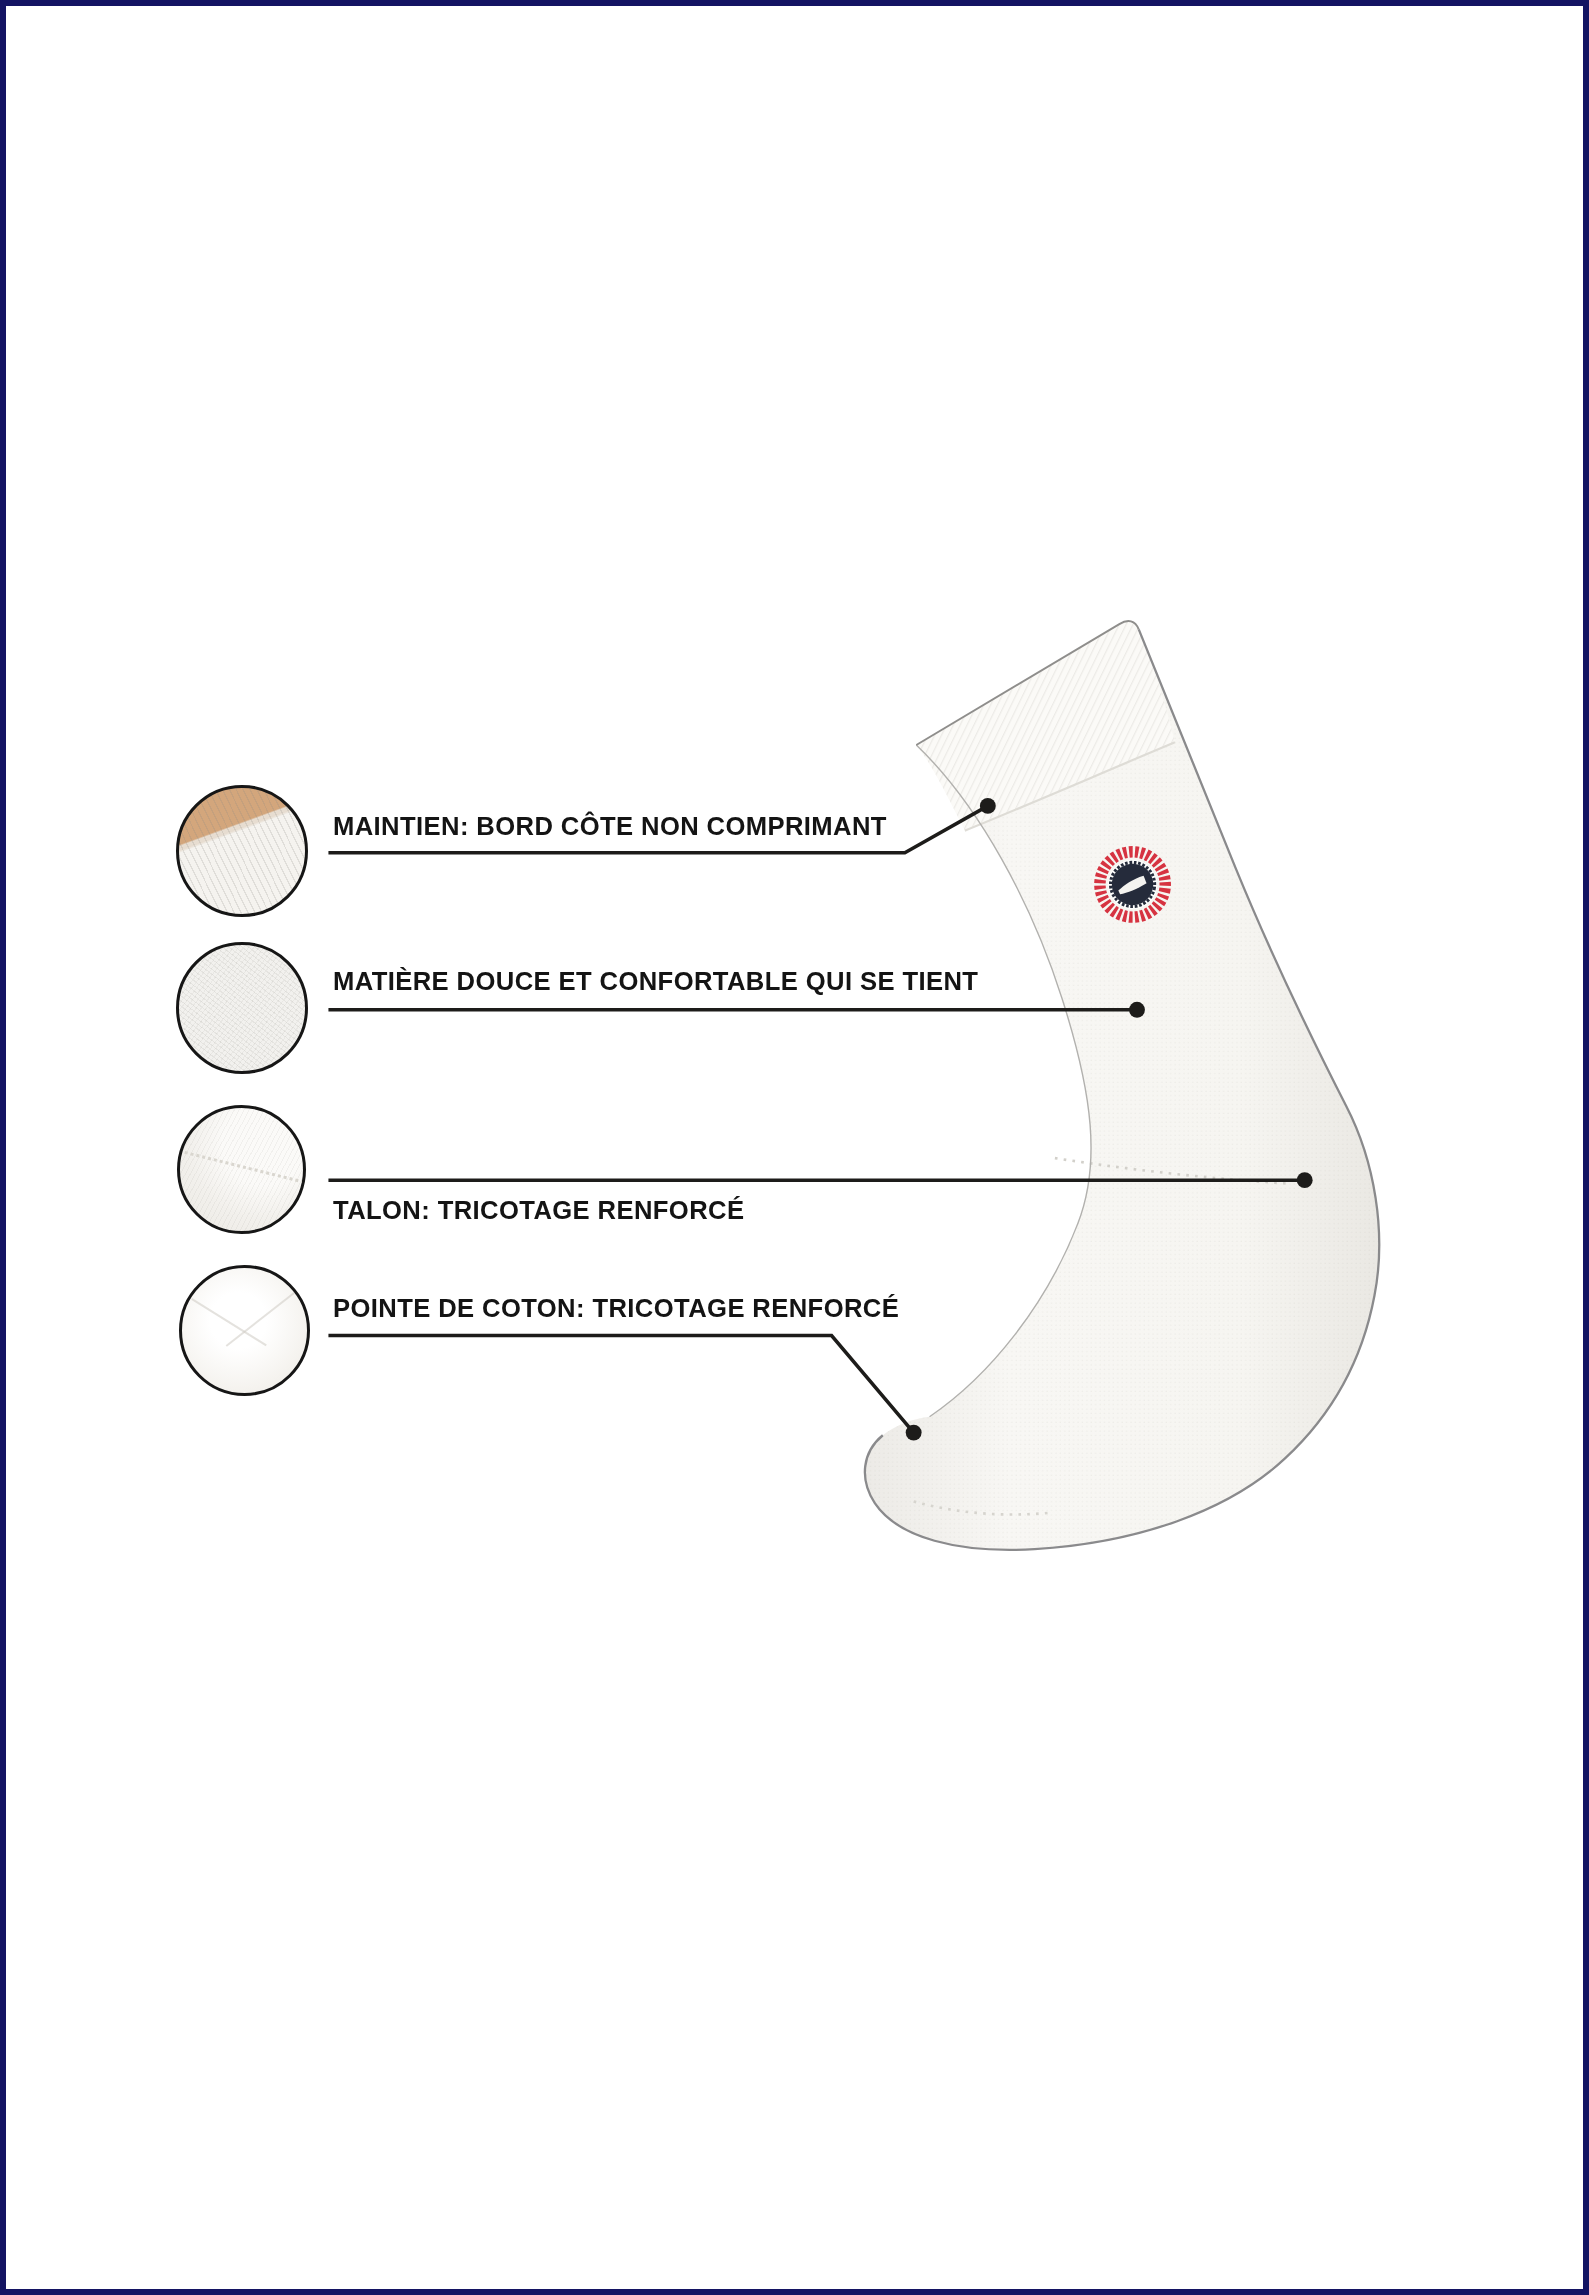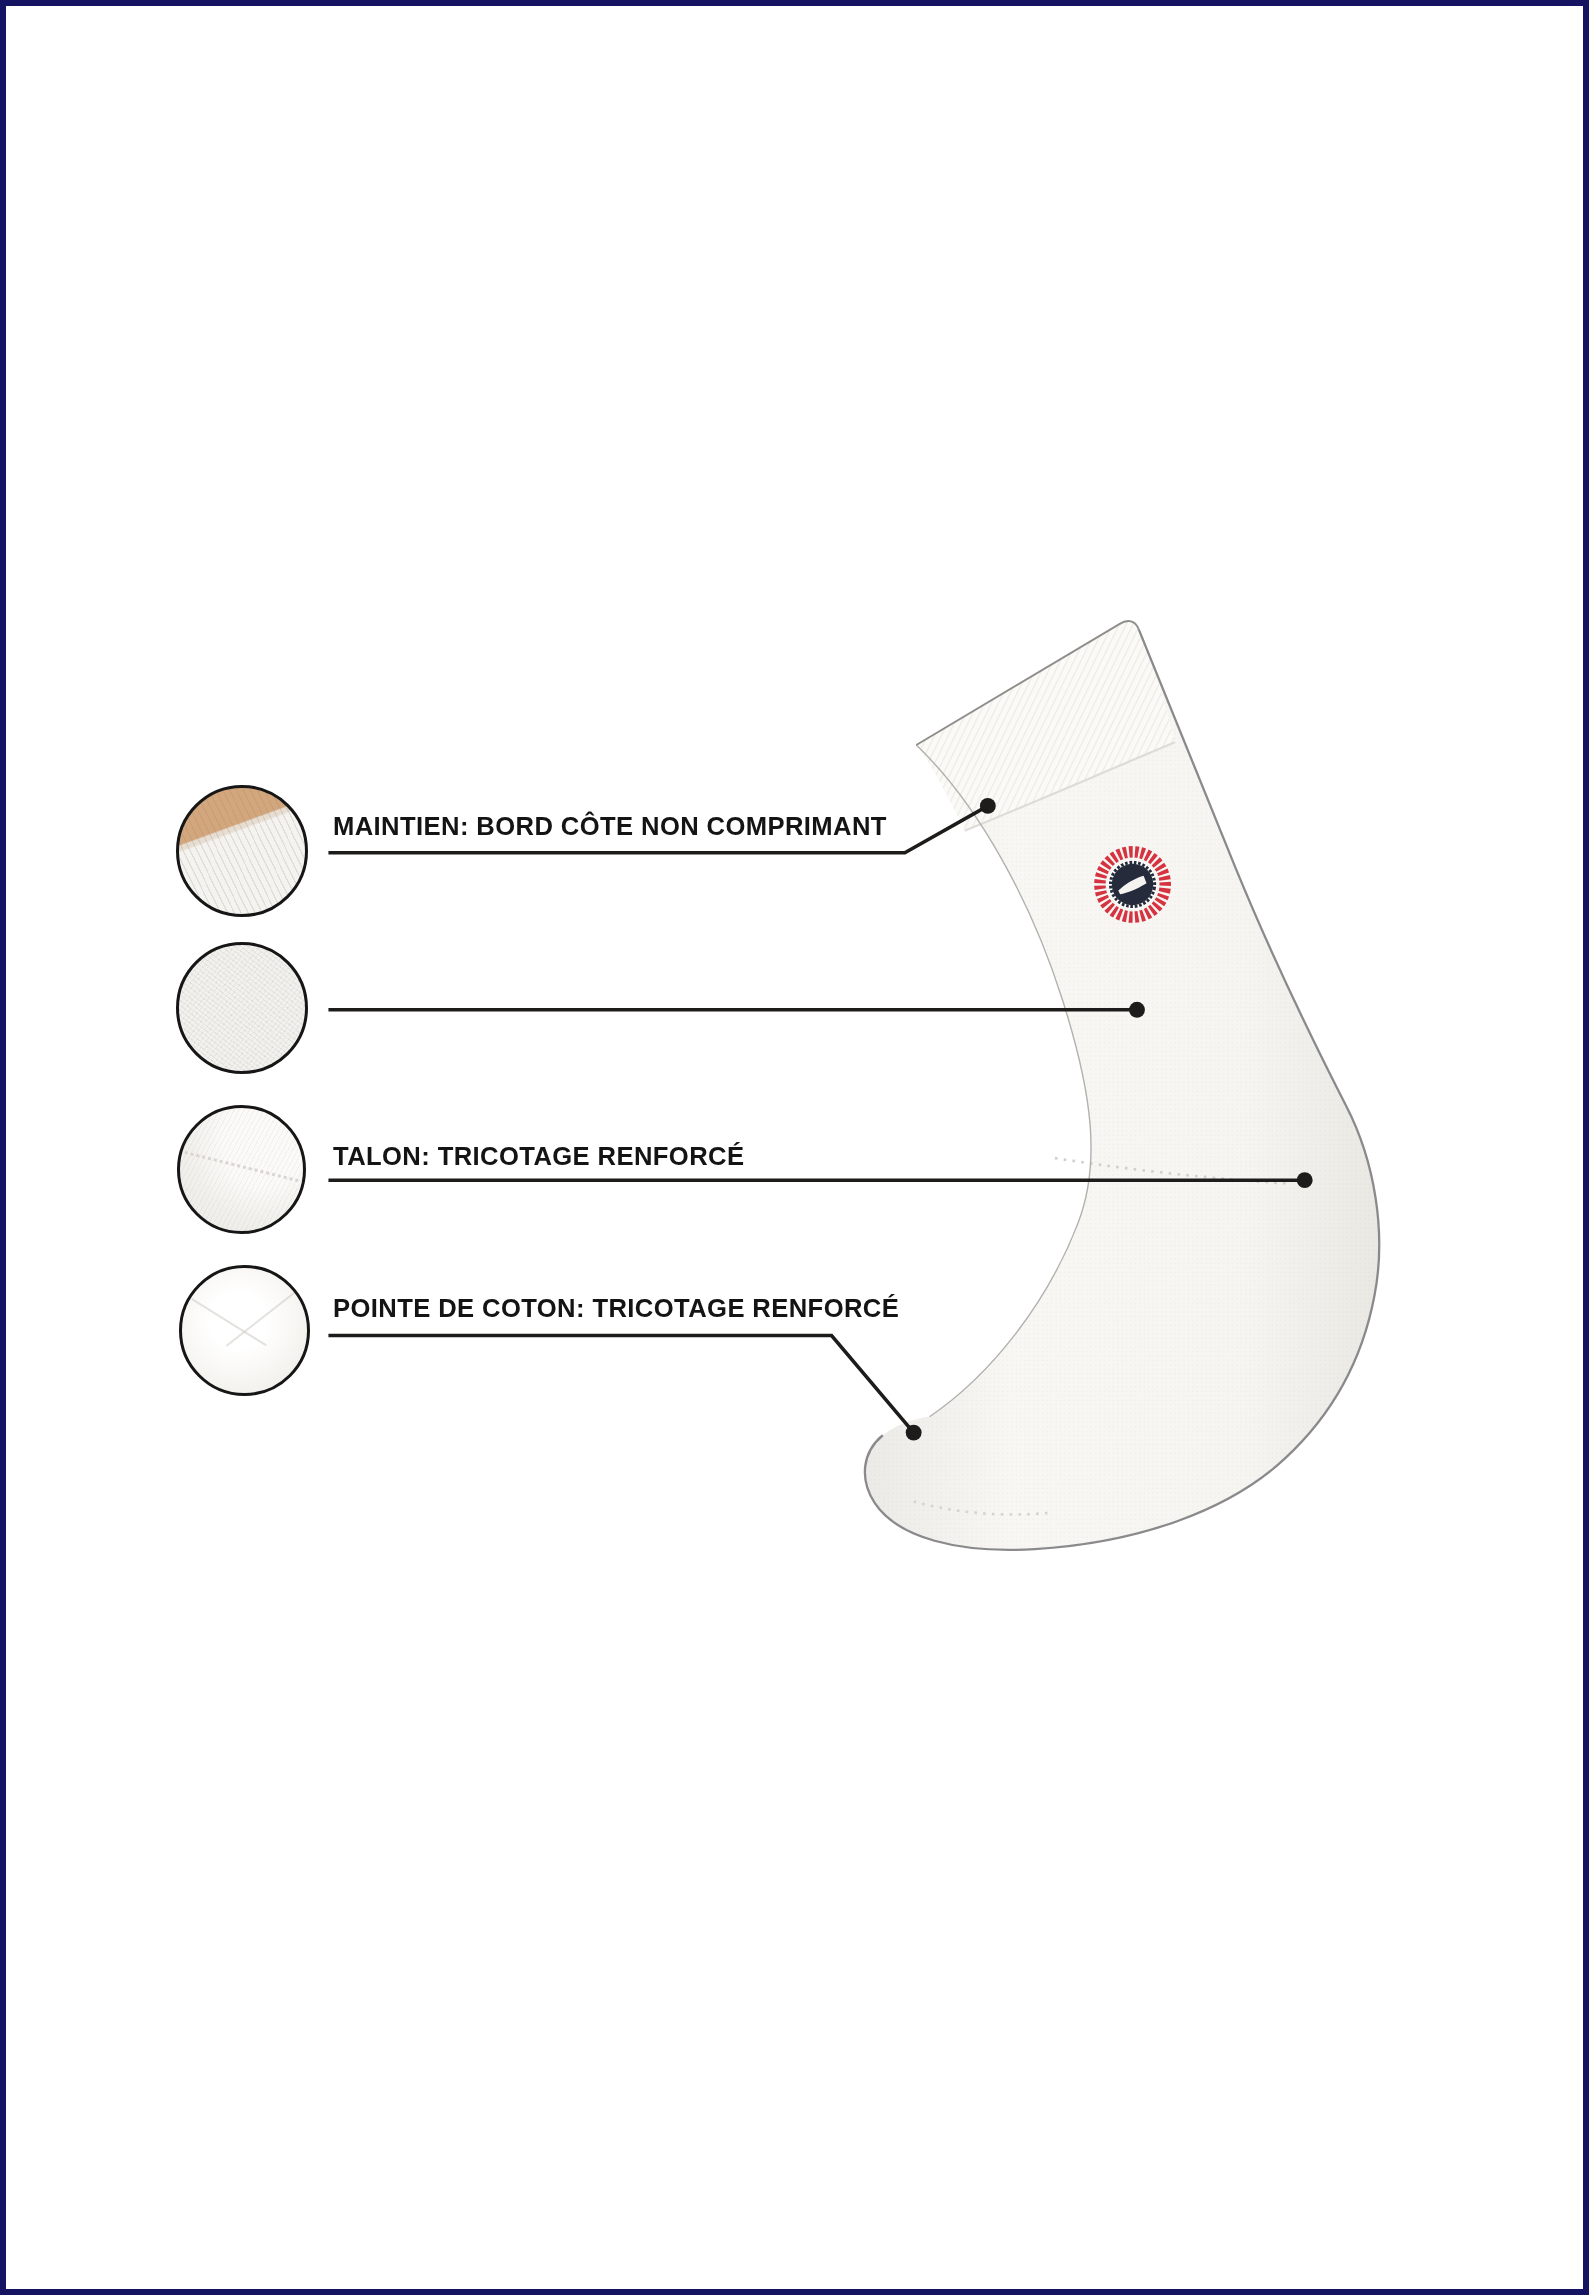--- a/index.html
+++ b/index.html
@@ -163,16 +163,17 @@
   <div class="thumb thumb-fabric"></div>
   <div class="thumb thumb-heel">
       <div class="seam"></div>
     </div>
   <div class="thumb thumb-toe">
       <div class="fold1"></div>
       <div class="fold2"></div>
     </div>
 
   <div class="label" style="top:814px">MAINTIEN: BORD CÔTE NON COMPRIMANT</div>
-  <div class="label" style="top:1144px">TALON: TRICOTAGE RENFORCÉ</div>
+  <div class="label" style="top:969px">MATIÈRE DOUCE ET CONFORTABLE QUI SE TIENT</div>
+  <div class="label" style="top:1198px">TALON: TRICOTAGE RENFORCÉ</div>
   <div class="label" style="top:1296px">POINTE DE COTON: TRICOTAGE RENFORCÉ</div>
 </div>
 
 
 </body></html>

